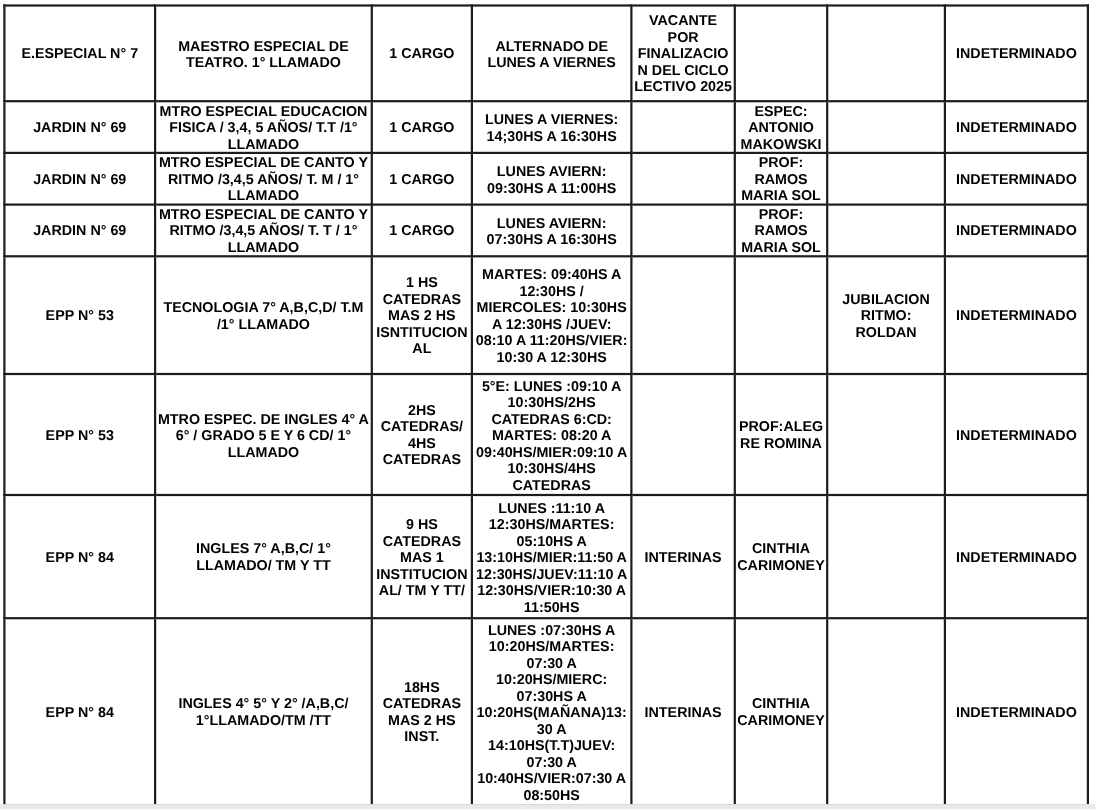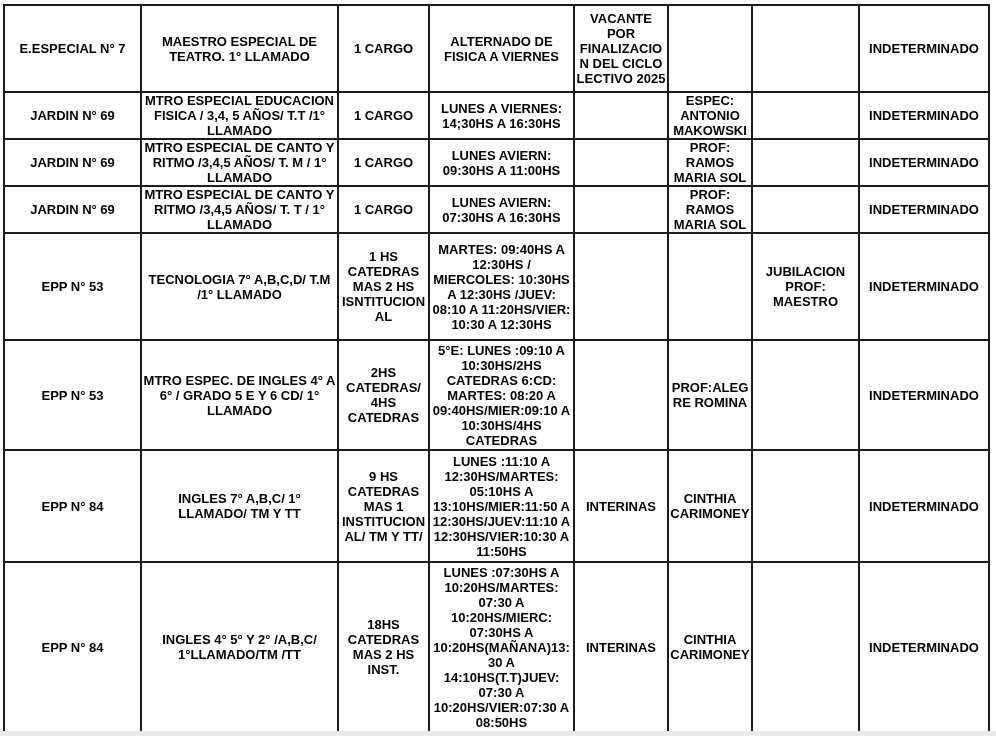--- a/index.html
+++ b/index.html
@@ -68,21 +68,21 @@
       <col class="c-status">
         <col class="c-teacher">
         <col class="c-note">
         <col class="c-term">
     </colgroup>
     <tbody>
       <tr class="r1">
         <td>E.ESPECIAL N° 7</td>
         <td>MAESTRO ESPECIAL DE TEATRO. 1° LLAMADO</td>
         <td>1 CARGO</td>
-        <td>ALTERNADO DE FISICA A VIERNES</td>
+        <td>ALTERNADO DE LUNES A VIERNES</td>
         <td>VACANTE POR FINALIZACION DEL CICLO LECTIVO 2025</td>
         <td class="cell-teacher"></td>
         <td></td>
         <td>INDETERMINADO</td>
       </tr>
       <tr class="r2">
         <td>JARDIN N° 69</td>
         <td>MTRO ESPECIAL EDUCACION FISICA / 3,4, 5 AÑOS/ T.T /1° LLAMADO</td>
         <td>1 CARGO</td>
         <td>LUNES A VIERNES: 14;30HS A 16:30HS</td>
@@ -111,21 +111,21 @@
         <td></td>
         <td>INDETERMINADO</td>
       </tr>
       <tr class="r5">
         <td>EPP N° 53</td>
         <td>TECNOLOGIA 7° A,B,C,D/ T.M /1° LLAMADO</td>
         <td>1 HS CATEDRAS MAS 2 HS ISNTITUCIONAL</td>
         <td>MARTES: 09:40HS A 12:30HS / MIERCOLES: 10:30HS A 12:30HS /JUEV: 08:10 A 11:20HS/VIER: 10:30 A 12:30HS</td>
         <td></td>
         <td class="cell-teacher"></td>
-        <td>JUBILACION PROF: MAESTRO</td>
+        <td>JUBILACION RITMO: ROLDAN</td>
         <td>INDETERMINADO</td>
       </tr>
       <tr class="r6">
         <td>EPP N° 53</td>
         <td>MTRO ESPEC. DE INGLES 4° A 6° / GRADO 5 E Y 6 CD/ 1° LLAMADO</td>
         <td>2HS CATEDRAS/ 4HS CATEDRAS</td>
         <td>5°E: LUNES :09:10 A 10:30HS/2HS CATEDRAS 6:CD: MARTES: 08:20 A 09:40HS/MIER:09:10 A 10:30HS/4HS CATEDRAS</td>
         <td></td>
         <td class="cell-teacher">PROF:ALEGRE ROMINA</td>
         <td></td>
@@ -138,21 +138,21 @@
         <td>LUNES :11:10 A 12:30HS/MARTES: 05:10HS A 13:10HS/MIER:11:50 A 12:30HS/JUEV:11:10 A 12:30HS/VIER:10:30 A 11:50HS</td>
         <td>INTERINAS</td>
         <td class="cell-teacher">CINTHIA CARIMONEY</td>
         <td></td>
         <td>INDETERMINADO</td>
       </tr>
       <tr class="r8">
         <td>EPP N° 84</td>
         <td>INGLES 4° 5° Y 2° /A,B,C/ 1°LLAMADO/TM /TT</td>
         <td>18HS CATEDRAS MAS 2 HS INST.</td>
-        <td>LUNES :07:30HS A 10:20HS/MARTES: 07:30 A 10:20HS/MIERC: 07:30HS A 10:20HS(MAÑANA)13:30 A 14:10HS(T.T)JUEV: 07:30 A 10:20HS/VIER:07:30 A 08:50HS</td>
+        <td>LUNES :07:30HS A 10:20HS/MARTES: 07:30 A 10:20HS/MIERC: 07:30HS A 10:20HS(MAÑANA)13:30 A 14:10HS(T.T)JUEV: 07:30 A 10:40HS/VIER:07:30 A 08:50HS</td>
         <td>INTERINAS</td>
         <td class="cell-teacher">CINTHIA CARIMONEY</td>
         <td></td>
         <td>INDETERMINADO</td>
       </tr>
     </tbody>
   </table>
   <div class="edge-strip"></div>
 </div>
 

